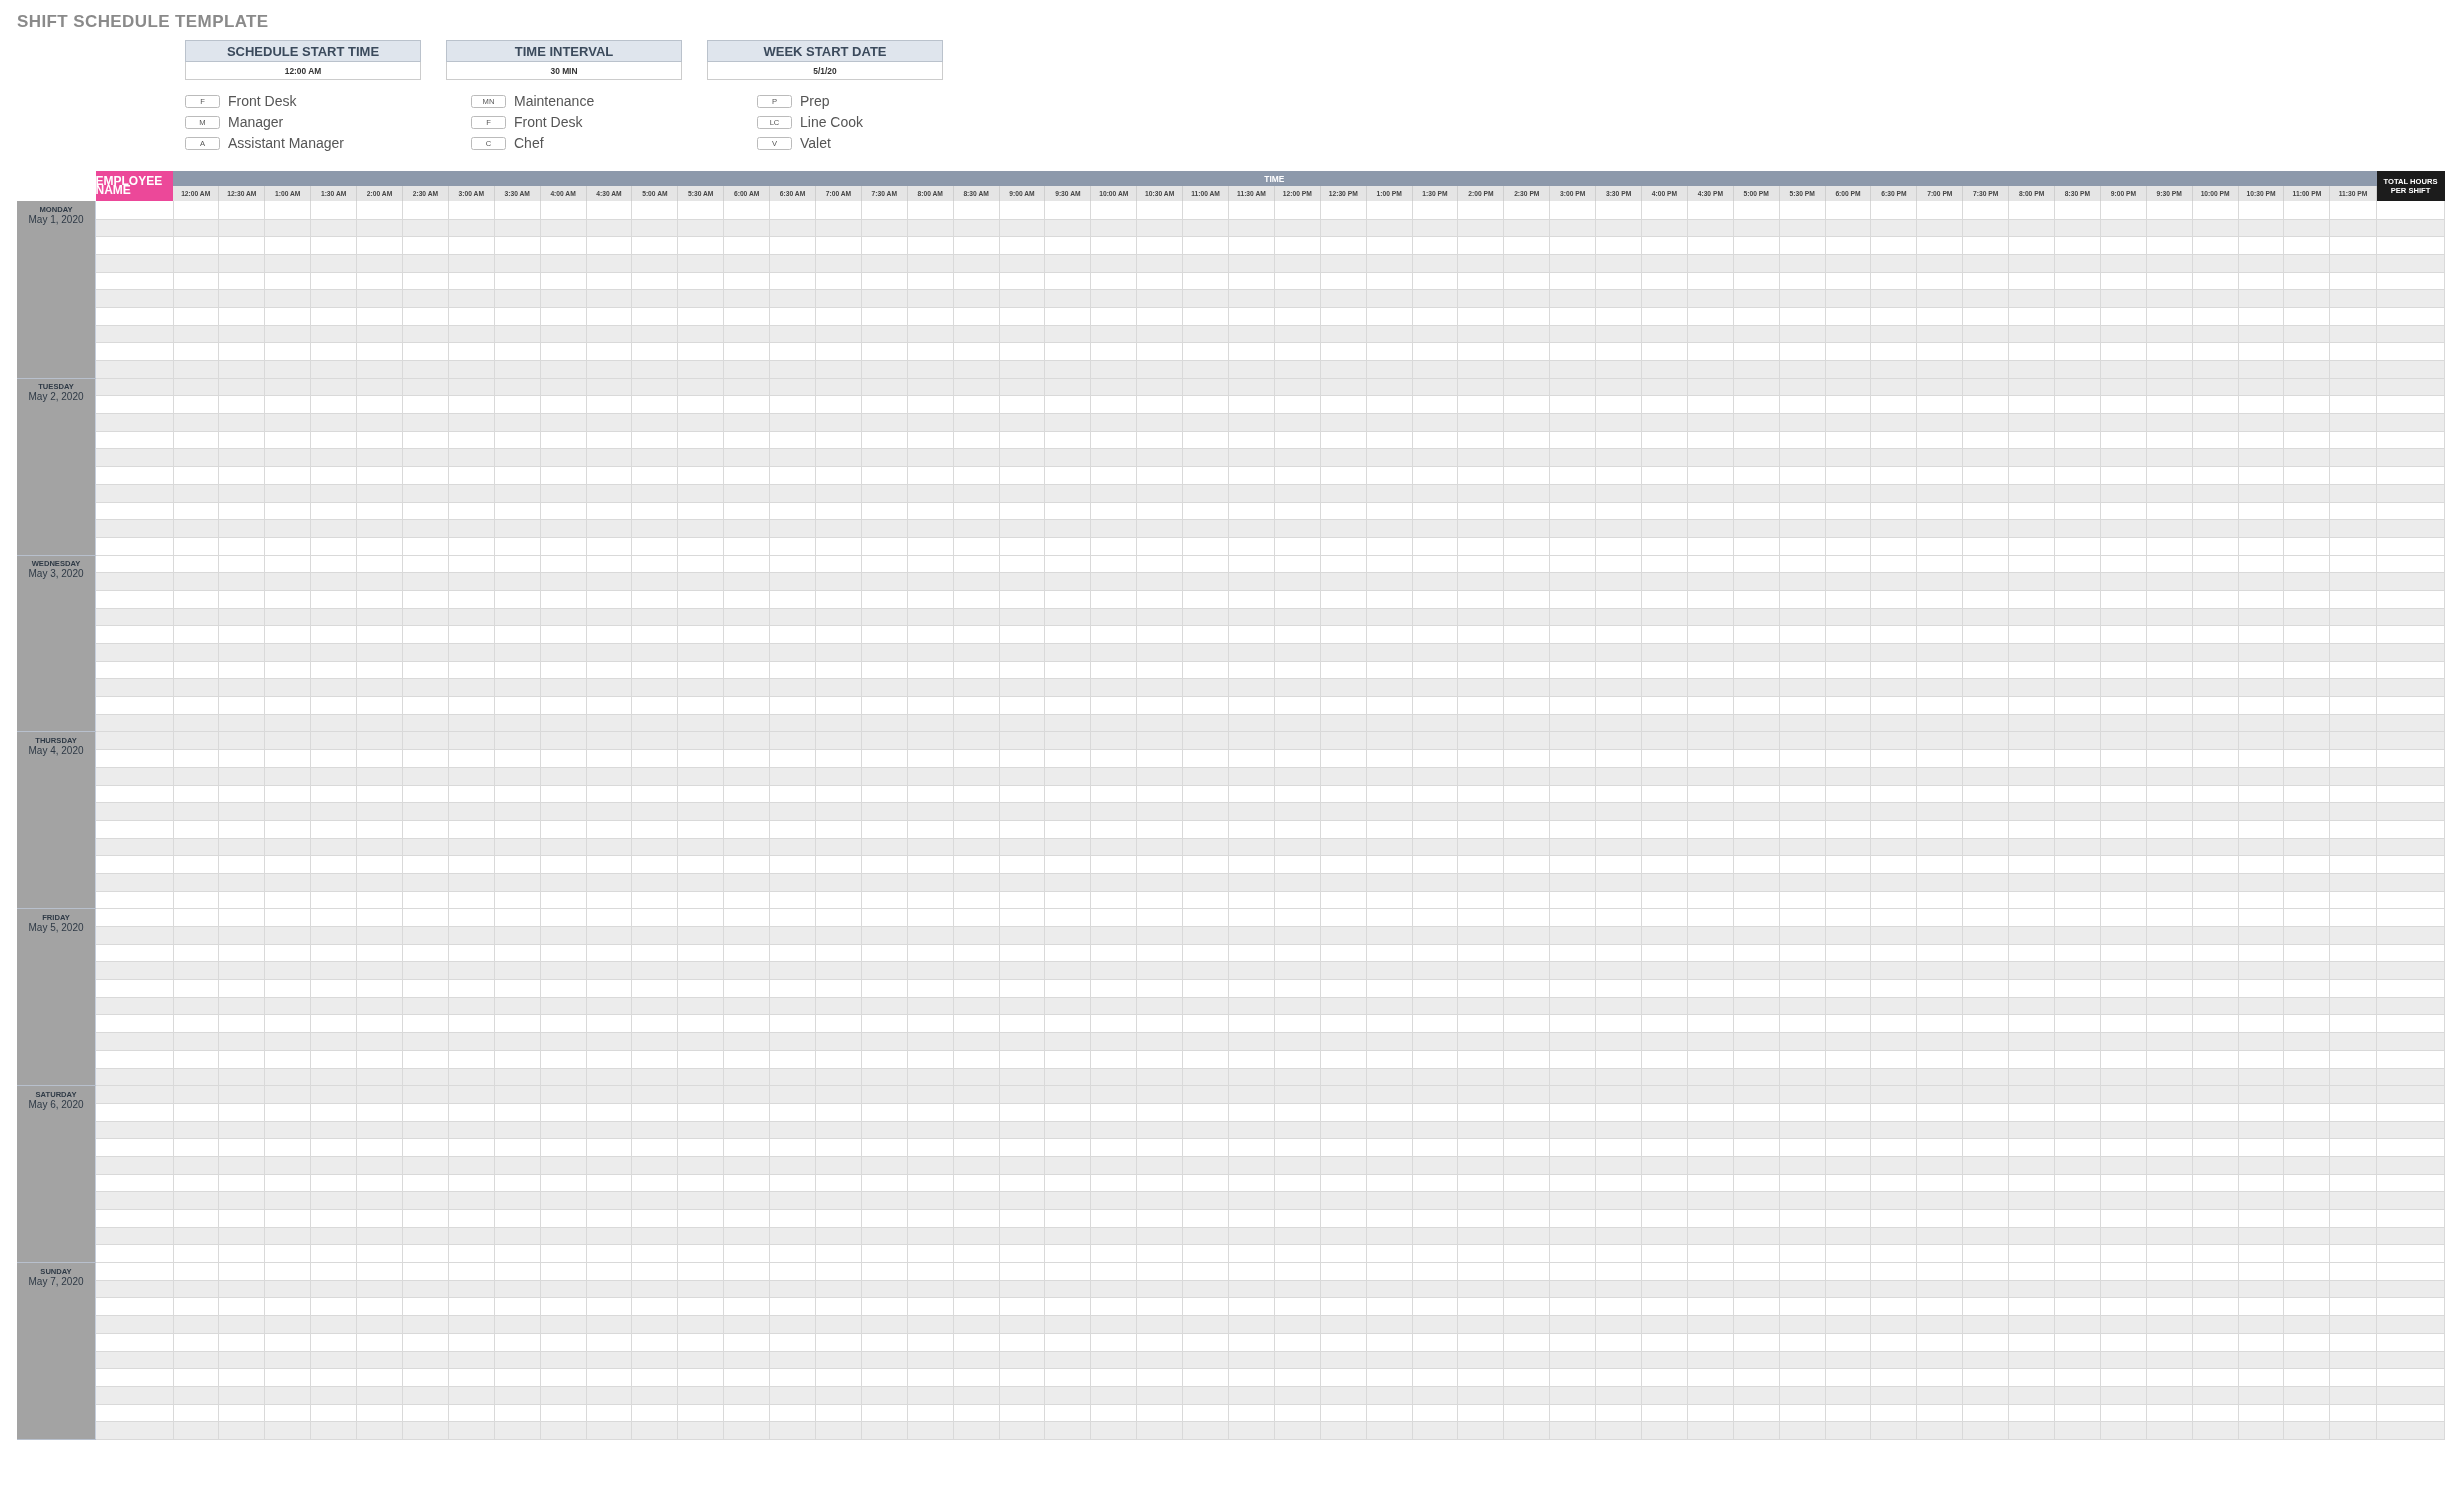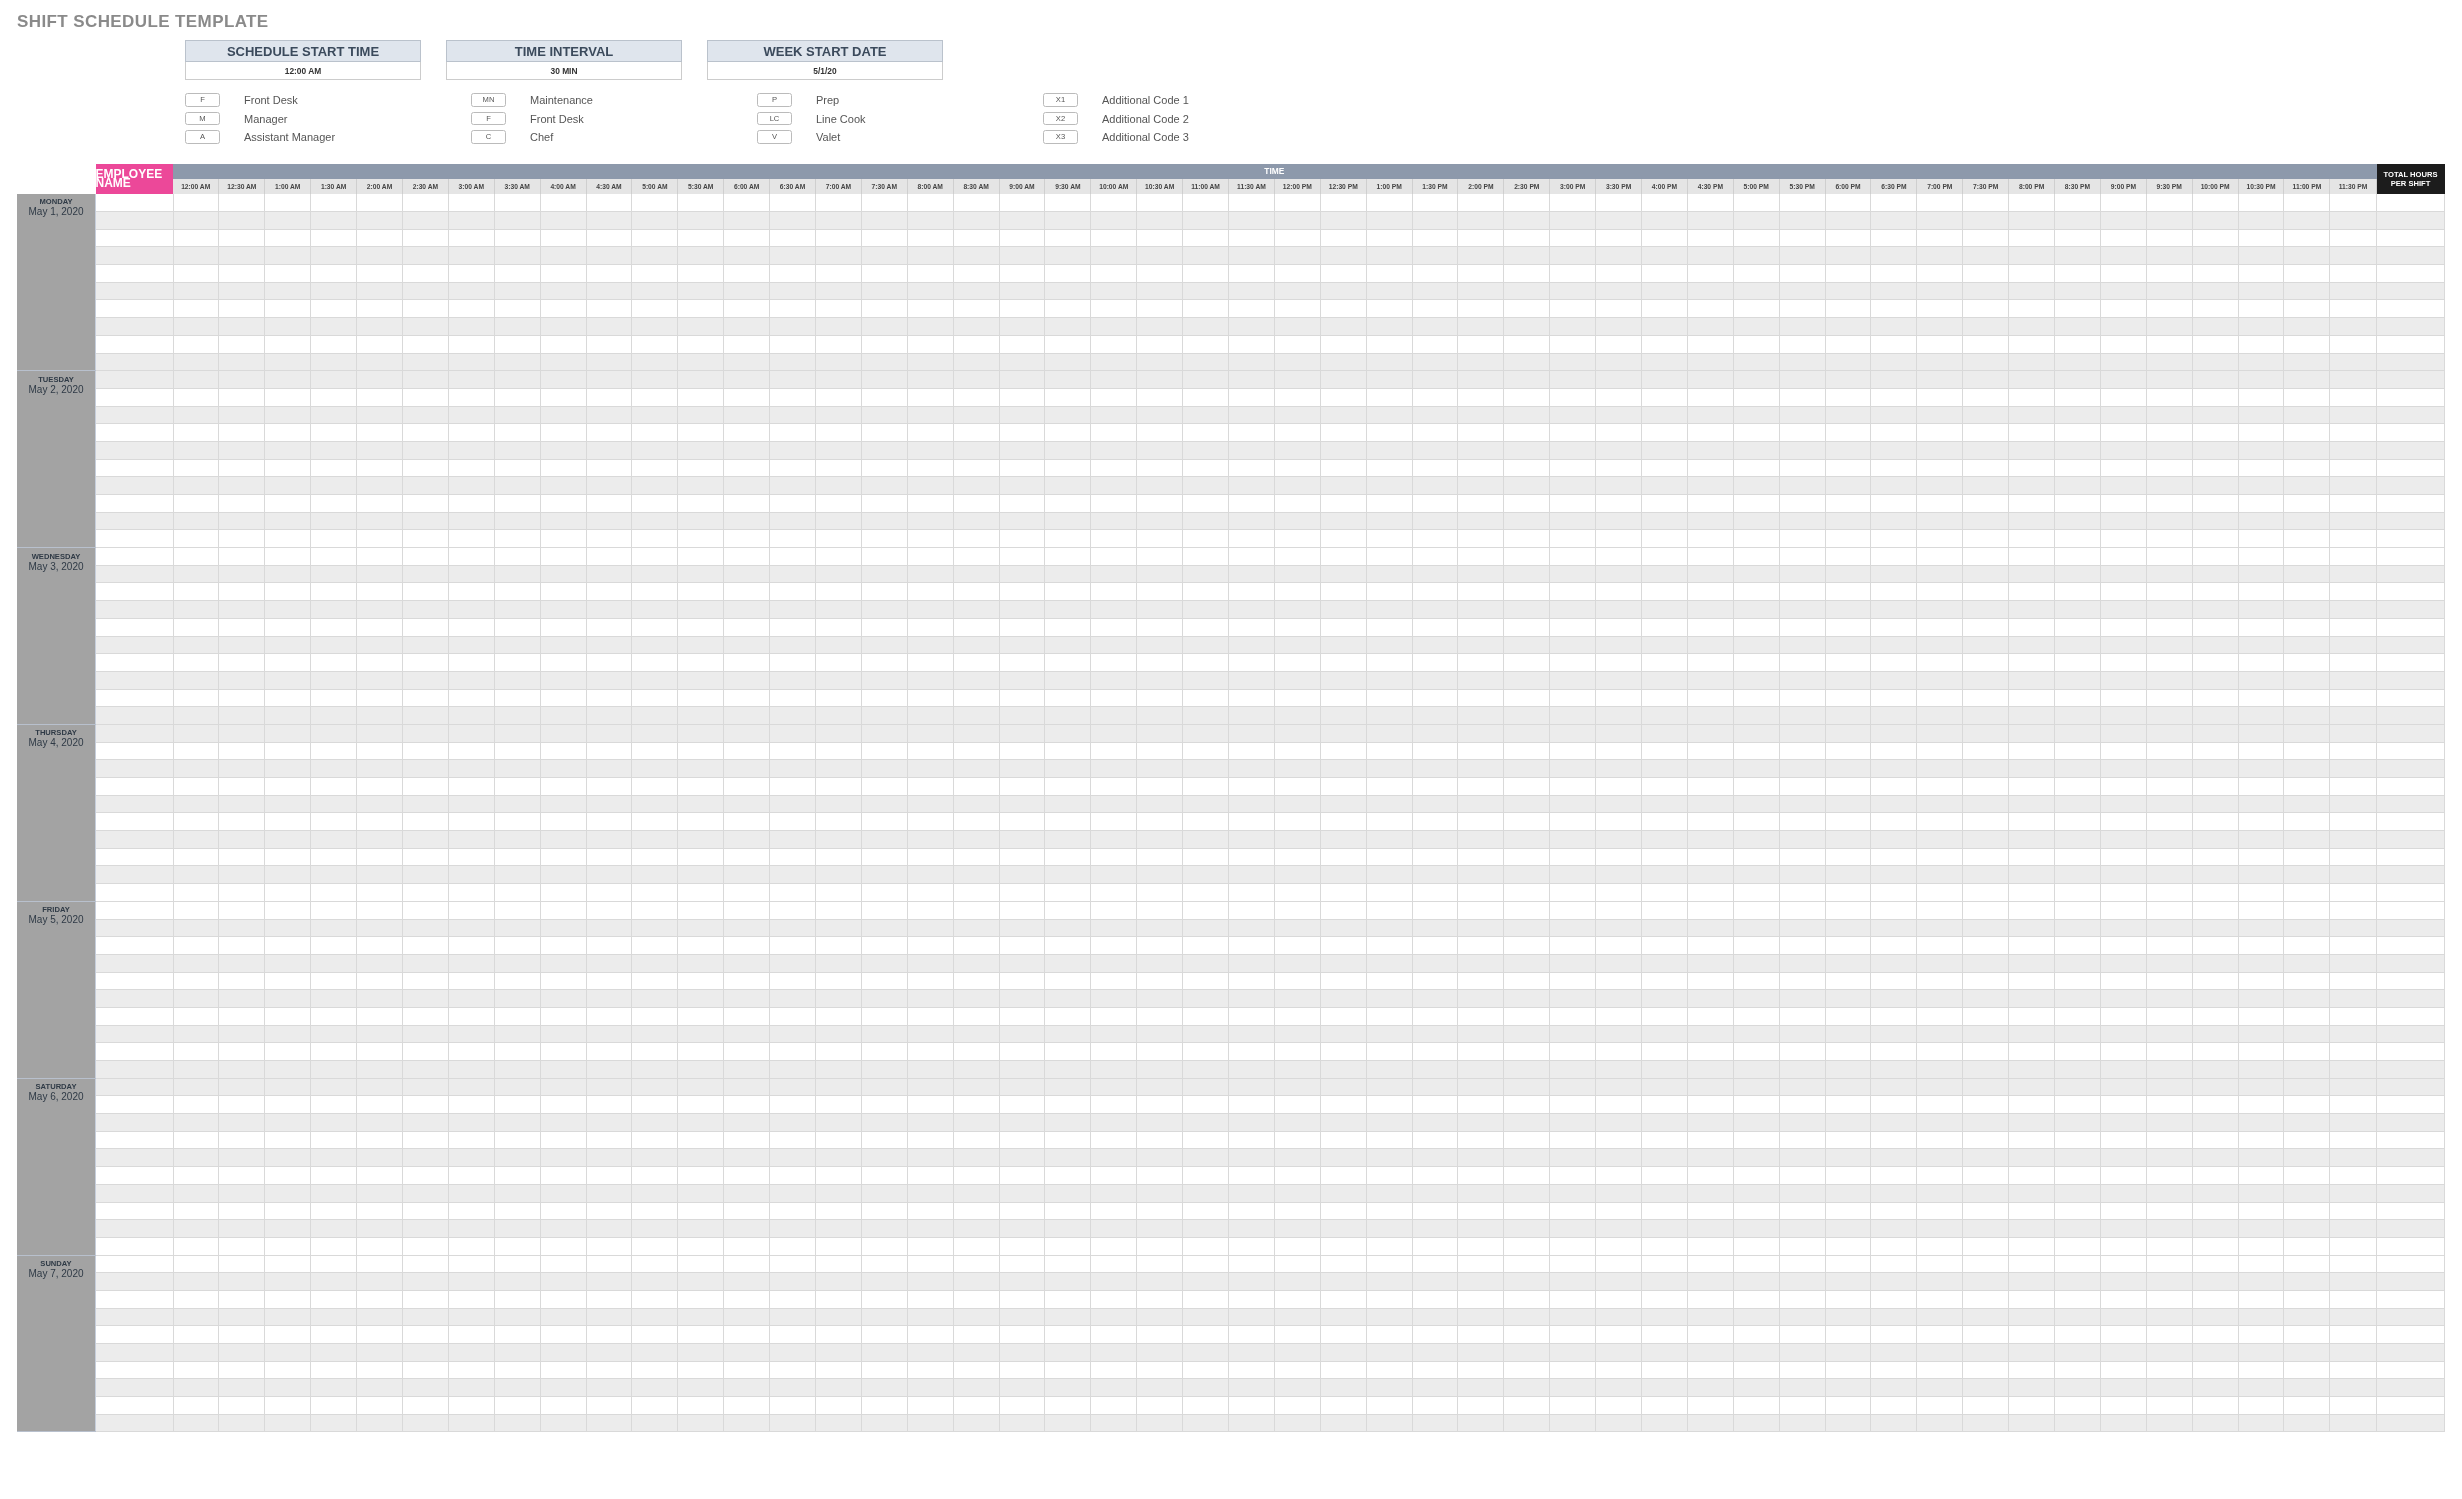--- a/index.html
+++ b/index.html
@@ -9,21 +9,21 @@
 
   
   .config { display:flex; gap:25px; margin:0 0 0 168px; }
   .cfg-col { width:236px; }
   .cfg-header { background:#dfe5ed; border:0.8px solid #bac2cc; text-align:center; font-size:13px; font-weight:bold; color:#3b4a5c; padding:2.5px 0; }
   .cfg-value { border:0.8px solid #ccc; border-top:none; text-align:center; font-size:8.4px; font-weight:bold; padding:3.4px 0; }
   .legend { display:flex; gap:25px; margin:8.4px 0 15px 168px; }
   .legend-col { width:261px; }
   .legend-row { display:flex; align-items:center; margin:5px 0; }
   .code-box { width:35px; height:13.5px; border:0.8px solid #bbb; border-radius:2.5px; font-size:7.6px; text-align:center; line-height:11.8px; color:#555; background:#fff; }
-  .code-label { font-size:11px; color:#555; margin-left:24px; }
+  .code-label { font-size:14px; color:#555; margin-left:8px; }
 
   
   table.schedule { border-collapse:collapse; width:100%; table-layout:fixed; }
   table.schedule col.day-col { width:77px; }
   table.schedule col.emp-col { width:76px; }
   table.schedule col.slot-col { width:45px; }
   table.schedule col.total-col { width:67px; }
 
   th, td { padding:0; }
   .hdr-time { background:#8d99ab; color:#fff; font-size:8.4px; font-weight:bold; text-align:center; height:15px; border-right:0.8px solid #8d99ab; }
@@ -100,34 +100,20 @@
         </div>
         <div class="legend-row">
           <div class="code-box">LC</div>
           <div class="code-label">Line Cook</div>
         </div>
         <div class="legend-row">
           <div class="code-box">V</div>
           <div class="code-label">Valet</div>
         </div>
       </div>
-      <div class="legend-col">
-        <div class="legend-row">
-          <div class="code-box">X1</div>
-          <div class="code-label">Additional Code 1</div>
-        </div>
-        <div class="legend-row">
-          <div class="code-box">X2</div>
-          <div class="code-label">Additional Code 2</div>
-        </div>
-        <div class="legend-row">
-          <div class="code-box">X3</div>
-          <div class="code-label">Additional Code 3</div>
-        </div>
-      </div>
     </div>
 
   <table class="schedule" id="schedule">
       <colgroup>
         <col class="day-col">
         <col class="emp-col">
         <col class="slot-col">
         <col class="slot-col">
         <col class="slot-col">
         <col class="slot-col">

